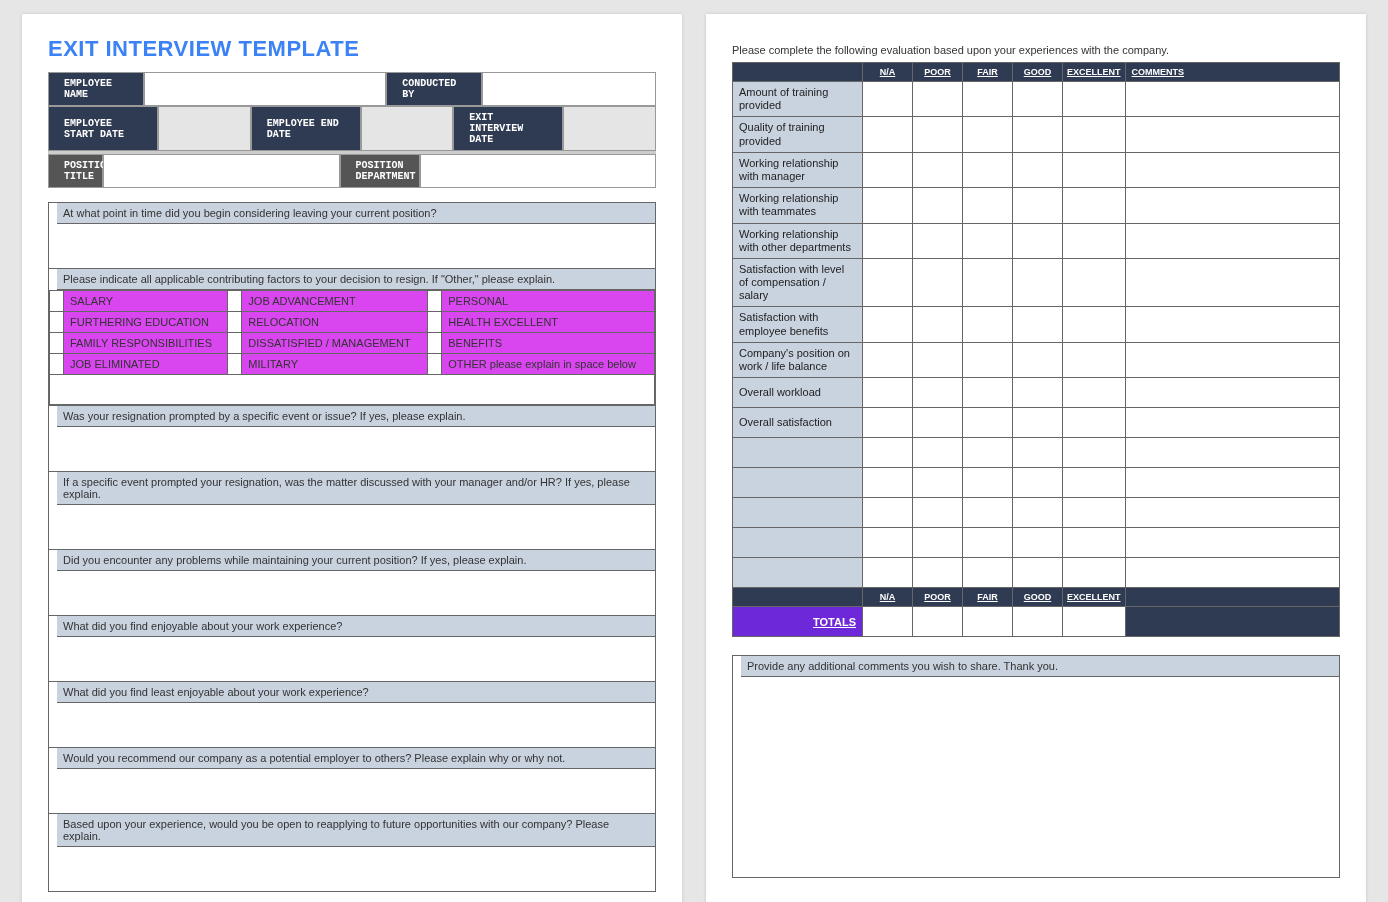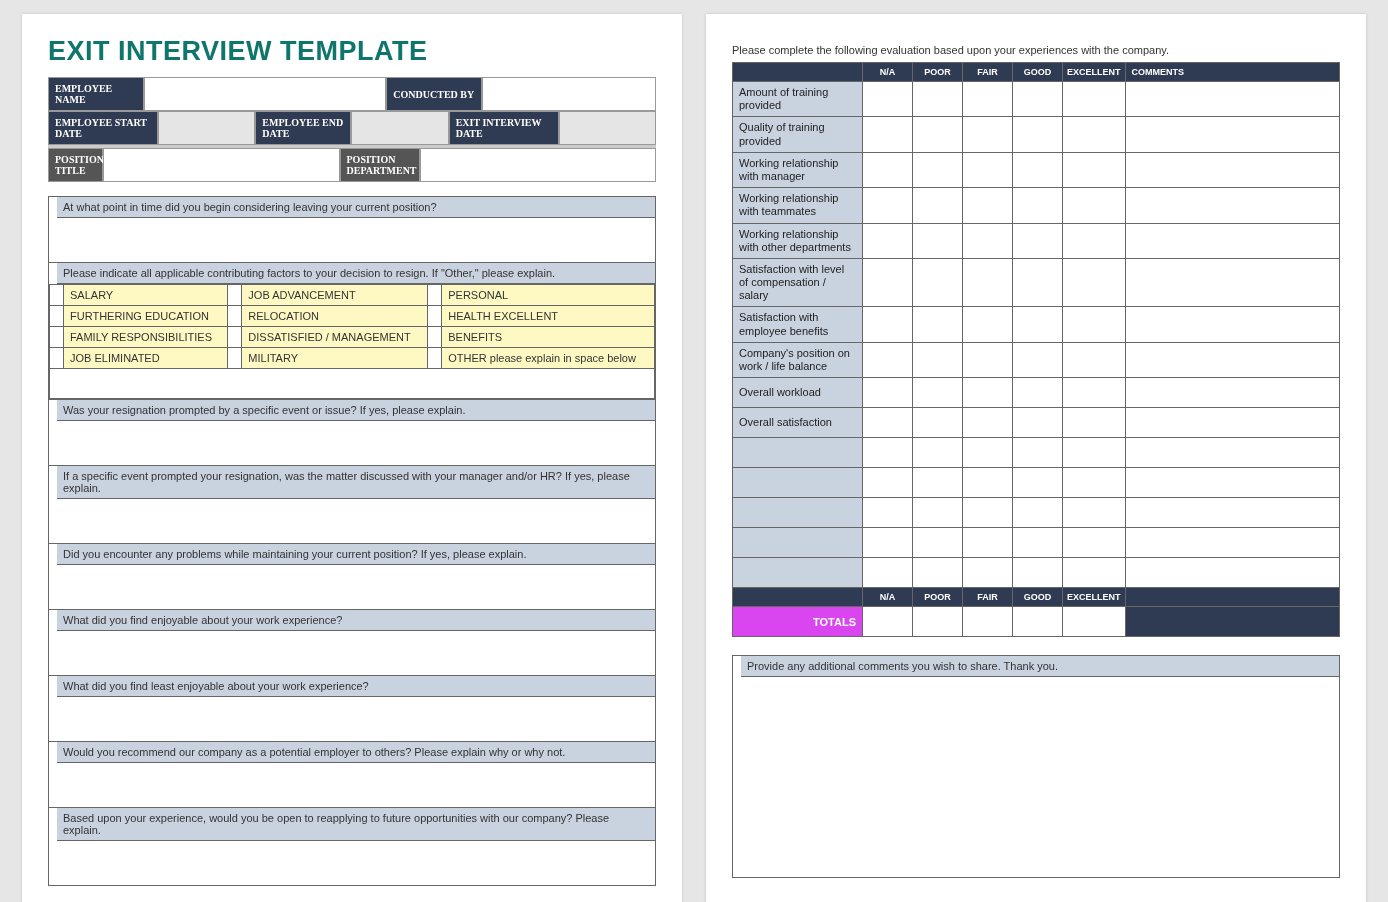--- a/index.html
+++ b/index.html
@@ -14,38 +14,38 @@
     justify-content: center;
   }
   .page {
     background: #fff;
     width: 660px;
     min-height: 870px;
     padding: 22px 26px 30px 26px;
     box-shadow: 0 0 3px rgba(0,0,0,0.15);
   }
   .title {
-    font-size: 27px;
+    font-size: 22px;
     font-weight: bold;
-    color: #0f766e;
+    color: #3b82f6;
     letter-spacing: 0.5px;
     margin-bottom: 10px;
     font-family: "Arial Narrow", Arial, sans-serif;
   }
   .hdr-row { display:flex; }
   .hdr-label {
     background:#2f3b53;
     color:#fff;
     font-weight:bold;
     font-size:10px;
-    padding:5px 6px;
+    padding:5px 15px;
     display:flex;
     align-items:center;
     border:1px solid #999;
-    font-family:Liberation Serif, serif;
+    font-family:Liberation Mono, monospace;
   }
   .hdr-input {
     background:#fff;
     border:1px solid #999;
     flex:1;
   }
   .hdr-input.grey { background:#e5e5e5; }
   .hdr-sep { height:3px; background:#ccc; }
   .spacer { height:14px; }
 
@@ -65,41 +65,42 @@
     height:44px;
     border-bottom:0;
   }
   .section + .section { border-top:0; }
 
   .factors-table { border-collapse:collapse; width:100%; }
   .factors-table td {
     border:1px solid #666;
     padding:4px 6px;
     font-size:11px;
-    background:#fef9c3;
+    background:#d946ef;
   }
   .factors-table td.cb { width:14px; background:#fff; }
   .factors-space { background:#fff; height:30px; border:1px solid #666; border-top:0; }
 
   
   .instr {
     font-size:11px;
     margin-bottom:6px;
     margin-top:8px;
   }
   .eval-table { border-collapse:collapse; width:100%; }
   .eval-table th {
     background:#2f3b53;
     color:#fff;
     font-size:9px;
     font-weight:bold;
     padding:4px 4px;
     border:1px solid #666;
     text-align:center;
     font-family:"Arial Narrow", Arial, sans-serif;
+    text-decoration:underline;
   }
   .eval-table th.rowlabel, .eval-table td.rowlabel {
     text-align:left;
     width:130px;
     background:#c9d2df;
     color:#222;
     font-weight:normal;
     font-size:11px;
     padding:4px 6px;
   }
@@ -138,21 +139,21 @@
 
   <div class="hdr-row">
     <div class="hdr-label" style="width:96px">EMPLOYEE NAME</div>
     <div class="hdr-input" style="flex:1.4"></div>
     <div class="hdr-label" style="width:96px">CONDUCTED BY</div>
     <div class="hdr-input"></div>
   </div>
   <div class="hdr-row">
     <div class="hdr-label" style="width:110px">EMPLOYEE START DATE</div>
     <div class="hdr-input grey"></div>
-    <div class="hdr-label" style="width:96px">EMPLOYEE END DATE</div>
+    <div class="hdr-label" style="width:110px">EMPLOYEE END DATE</div>
     <div class="hdr-input grey"></div>
     <div class="hdr-label" style="width:110px">EXIT INTERVIEW DATE</div>
     <div class="hdr-input grey"></div>
   </div>
   <div class="hdr-sep"></div>
   <div class="hdr-row">
     <div class="hdr-label" style="width:55px;background:#555">POSITION TITLE</div>
     <div class="hdr-input"></div>
     <div class="hdr-label" style="width:80px;background:#555">POSITION DEPARTMENT</div>
     <div class="hdr-input"></div>
@@ -393,21 +394,21 @@
     <tr class="sub">
       <th class="rowlabel" style="background:#2f3b53"></th>
       <th>N/A</th>
       <th>POOR</th>
       <th>FAIR</th>
       <th>GOOD</th>
       <th>EXCELLENT</th>
       <th></th>
     </tr>
     <tr class="totals">
-      <th class="rowlabel" style="background:#d946ef;color:#fff;text-align:right;font-weight:bold">TOTALS</th>
+      <th class="rowlabel" style="background:#6d28d9;color:#fff;text-align:right;font-weight:bold">TOTALS</th>
       <td style="background:#fff"></td>
       <td style="background:#fff"></td>
       <td style="background:#fff"></td>
       <td style="background:#fff"></td>
       <td style="background:#fff"></td>
       <td style="background:#2f3b53"></td>
     </tr>
   </tbody>
     </table>
 

